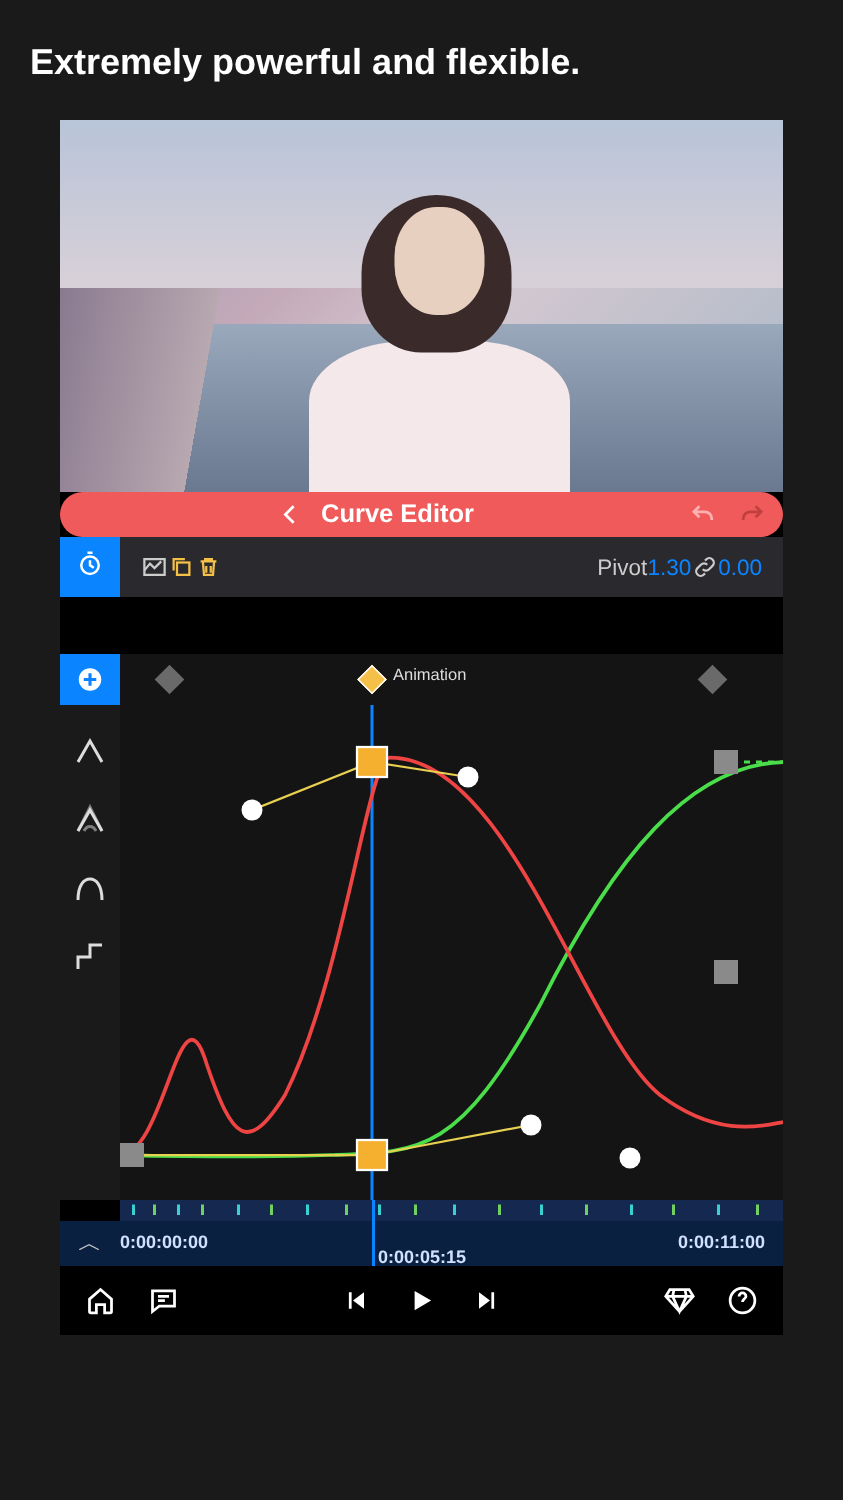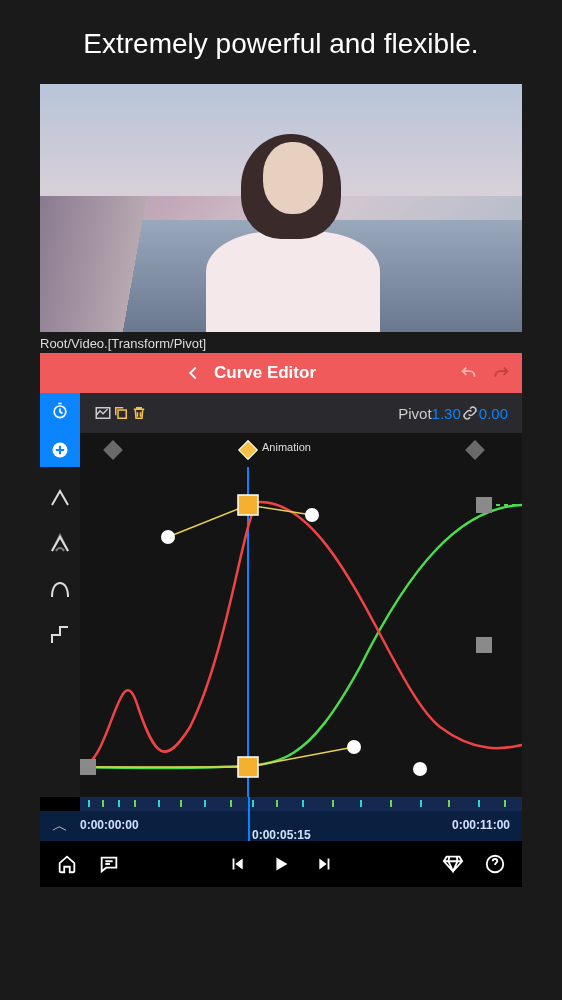--- a/index.html
+++ b/index.html
@@ -5,23 +5,23 @@
 * { margin: 0; padding: 0; box-sizing: border-box; }
 body {
   width: 562px;
   height: 1000px;
   background: #1a1a1a;
   font-family: -apple-system, Helvetica, Arial, sans-serif;
   color: #fff;
   overflow: hidden;
 }
 .headline {
-  text-align: center;
-  font-size: 28px;
-  font-weight: 400;
+  text-align: left;
+  font-size: 24px;
+  font-weight: 700;
   padding: 28px 20px 24px;
 }
 .app-frame {
   margin: 0 40px;
   background: #000;
 }
 .video-preview {
   height: 248px;
   background: linear-gradient(135deg, #8a9bc0 0%, #c4a9b8 35%, #d4c8d0 55%, #a8b8c8 100%);
   position: relative;
@@ -35,25 +35,26 @@
 .video-preview .face { position:absolute; left:36%; top:10%; width:28%; height:34%; background:#e8d0c0; border-radius:46%;}
 .video-preview .shirt { position:absolute; left:10%; bottom:0; width:80%; height:48%; background:#f4e8ea; border-radius:40% 40% 0 0;}
 .breadcrumb {
   font-size: 13px;
   color: #ddd;
   padding: 4px 0 2px;
   background: #1a1a1a;
 }
 .title-bar {
   background: #f05a5a;
-  height: 40px;
+  height: 30px;
   display: flex;
   align-items: center;
   padding: 0 10px;
   gap: 10px;
+  border-radius: 16px;
 }
 .title-bar .spacer { flex: 1; }
 .title-bar .title { font-size: 17px; font-weight: 600; color:#fff;}
 .title-bar svg { width:22px; height:22px;}
 .toolbar-row {
   display: flex;
   height: 40px;
   background: #2a2a2e;
 }
 .side-col {
@@ -74,20 +75,21 @@
   padding: 0 14px;
 }
 .tool-icons .sp { flex:1;}
 .tool-icons span.lbl { font-size: 15px; color:#ccc;}
 .tool-icons span.val { font-size: 15px; color:#0a84ff;}
 .keyframe-row {
   display: flex;
   height: 34px;
   background: #141414;
   align-items: center;
+  margin-top: 38px;
 }
 .keyframe-area { flex:1; position:relative; height:100%; display:flex; align-items:center;}
 .diamond { width:14px; height:14px; background:#6a6a6a; transform:rotate(45deg); position:absolute;}
 .diamond.gold { background:#f5c048; border:1px solid #fff;}
 .anim-label { position:absolute; left:182px; top:8px; font-size:11px; color:#ddd;}
 .curve-region {
   display: flex;
   height: 330px;
   background: #141414;
 }
@@ -133,21 +135,20 @@
     <div class="sky"></div>
       <div class="water"></div>
       <div class="pier"></div>
     <div class="figure">
         <div class="shirt"></div>
         <div class="hair"></div>
         <div class="face"></div>
       </div>
   </div>
 
-  <div class="breadcrumb">Root/Video.[Transform/Pivot]</div>
 
   <div class="title-bar">
     <div class="spacer"></div>
     <svg viewBox="0 0 24 24" fill="none" stroke="#fff" stroke-width="2">
         <path d="M15 6l-6 6 6 6"></path>
       </svg>
     <span class="title">Curve Editor</span>
     <div class="spacer"></div>
     <svg viewBox="0 0 24 24" fill="none" stroke="#ffb0b0" stroke-width="2">
         <path d="M9 14l-4-4 4-4M5 10h8a5 5 0 015 5v1"></path>

